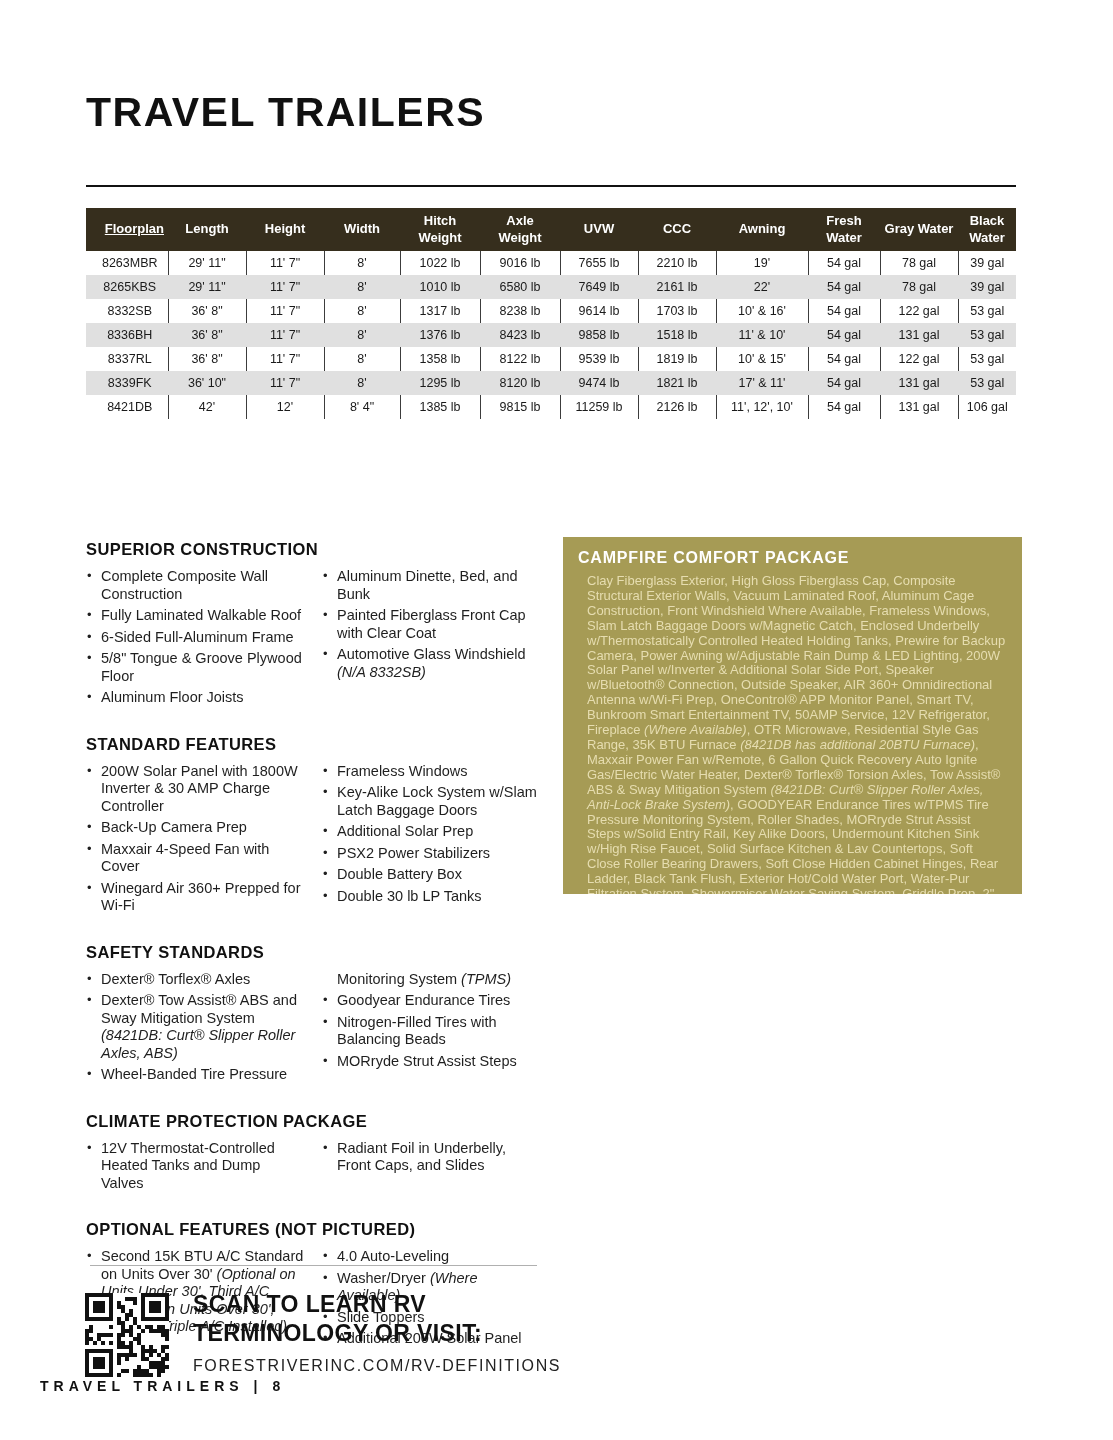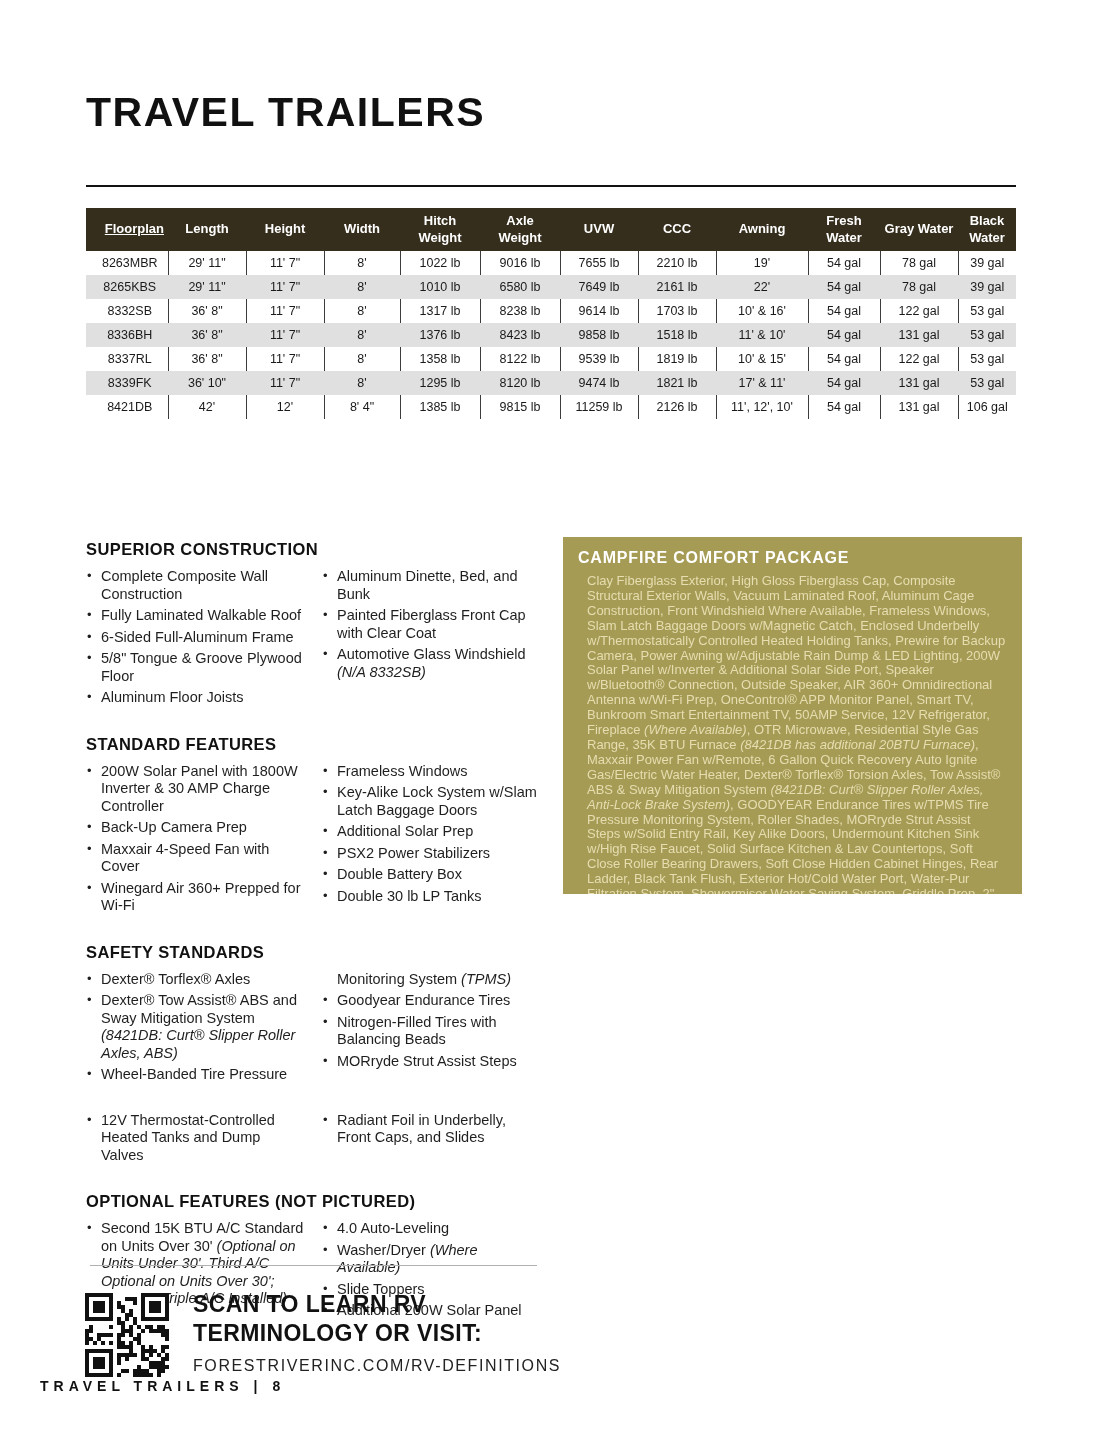--- a/index.html
+++ b/index.html
@@ -298,20 +298,21 @@
           </div>
           <div class="feature-col">
             <div class="bullet-item no-bullet">Monitoring System <span class="it">(TPMS)</span></div>
             <div class="bullet-item"><span class="dot">•</span>Goodyear Endurance Tires</div>
             <div class="bullet-item"><span class="dot">•</span>Nitrogen-Filled Tires with Balancing Beads</div>
             <div class="bullet-item"><span class="dot">•</span>MORryde Strut Assist Steps</div>
           </div>
         </div>
       </div>
       <div class="feature-section">
+        <div class="feature-heading">CLIMATE PROTECTION PACKAGE</div>
         <div class="feature-cols">
           <div class="feature-col">
             <div class="bullet-item"><span class="dot">•</span>12V Thermostat-Controlled Heated Tanks and Dump Valves</div>
           </div>
           <div class="feature-col">
             <div class="bullet-item"><span class="dot">•</span>Radiant Foil in Underbelly, Front Caps, and Slides</div>
           </div>
         </div>
       </div>
       <div class="feature-section">

